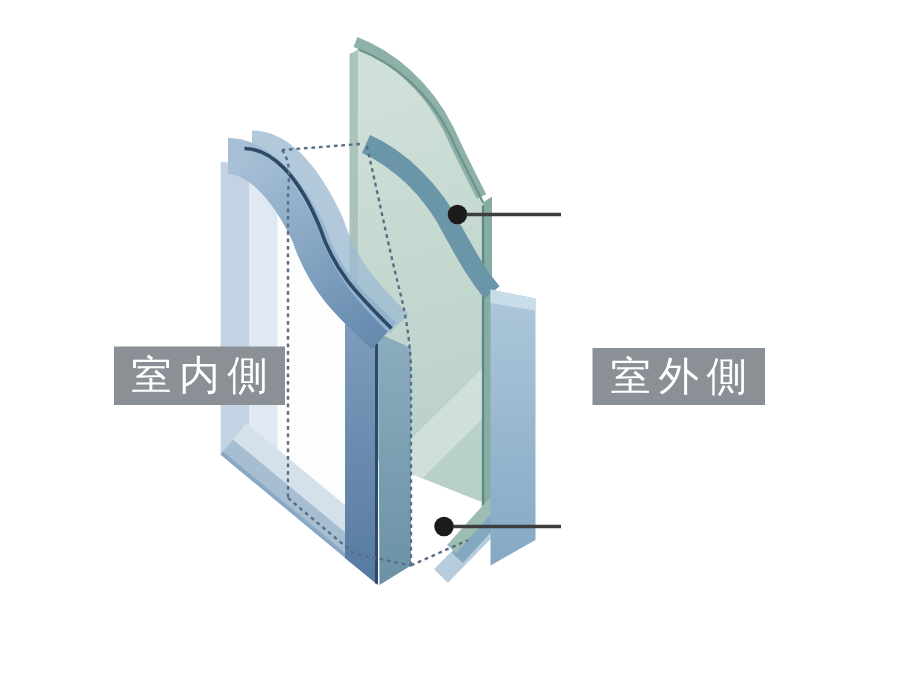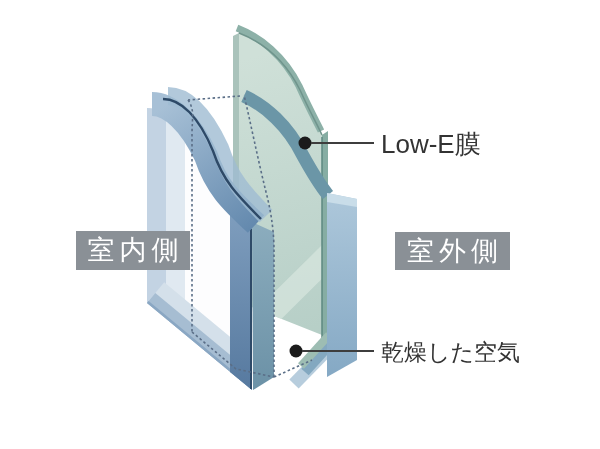--- a/index.html
+++ b/index.html
@@ -117,17 +117,15 @@
     <g>
       <circle cx="296" cy="351" r="6.5" fill="#1b1b1b"></circle>
       <line x1="302" y1="351" x2="374" y2="351" stroke="#3d3d3d" stroke-width="2.2"></line>
     </g>
   </svg>
 
   <div class="side-label label-indoor">室内側</div>
 
   <div class="side-label label-outdoor">室外側</div>
 
-  <div class="annotation ann-lowe">Low-E膜</div>
 
-  <div class="annotation ann-air">乾燥した空気</div>
 
 </div>
 
 </body></html>

